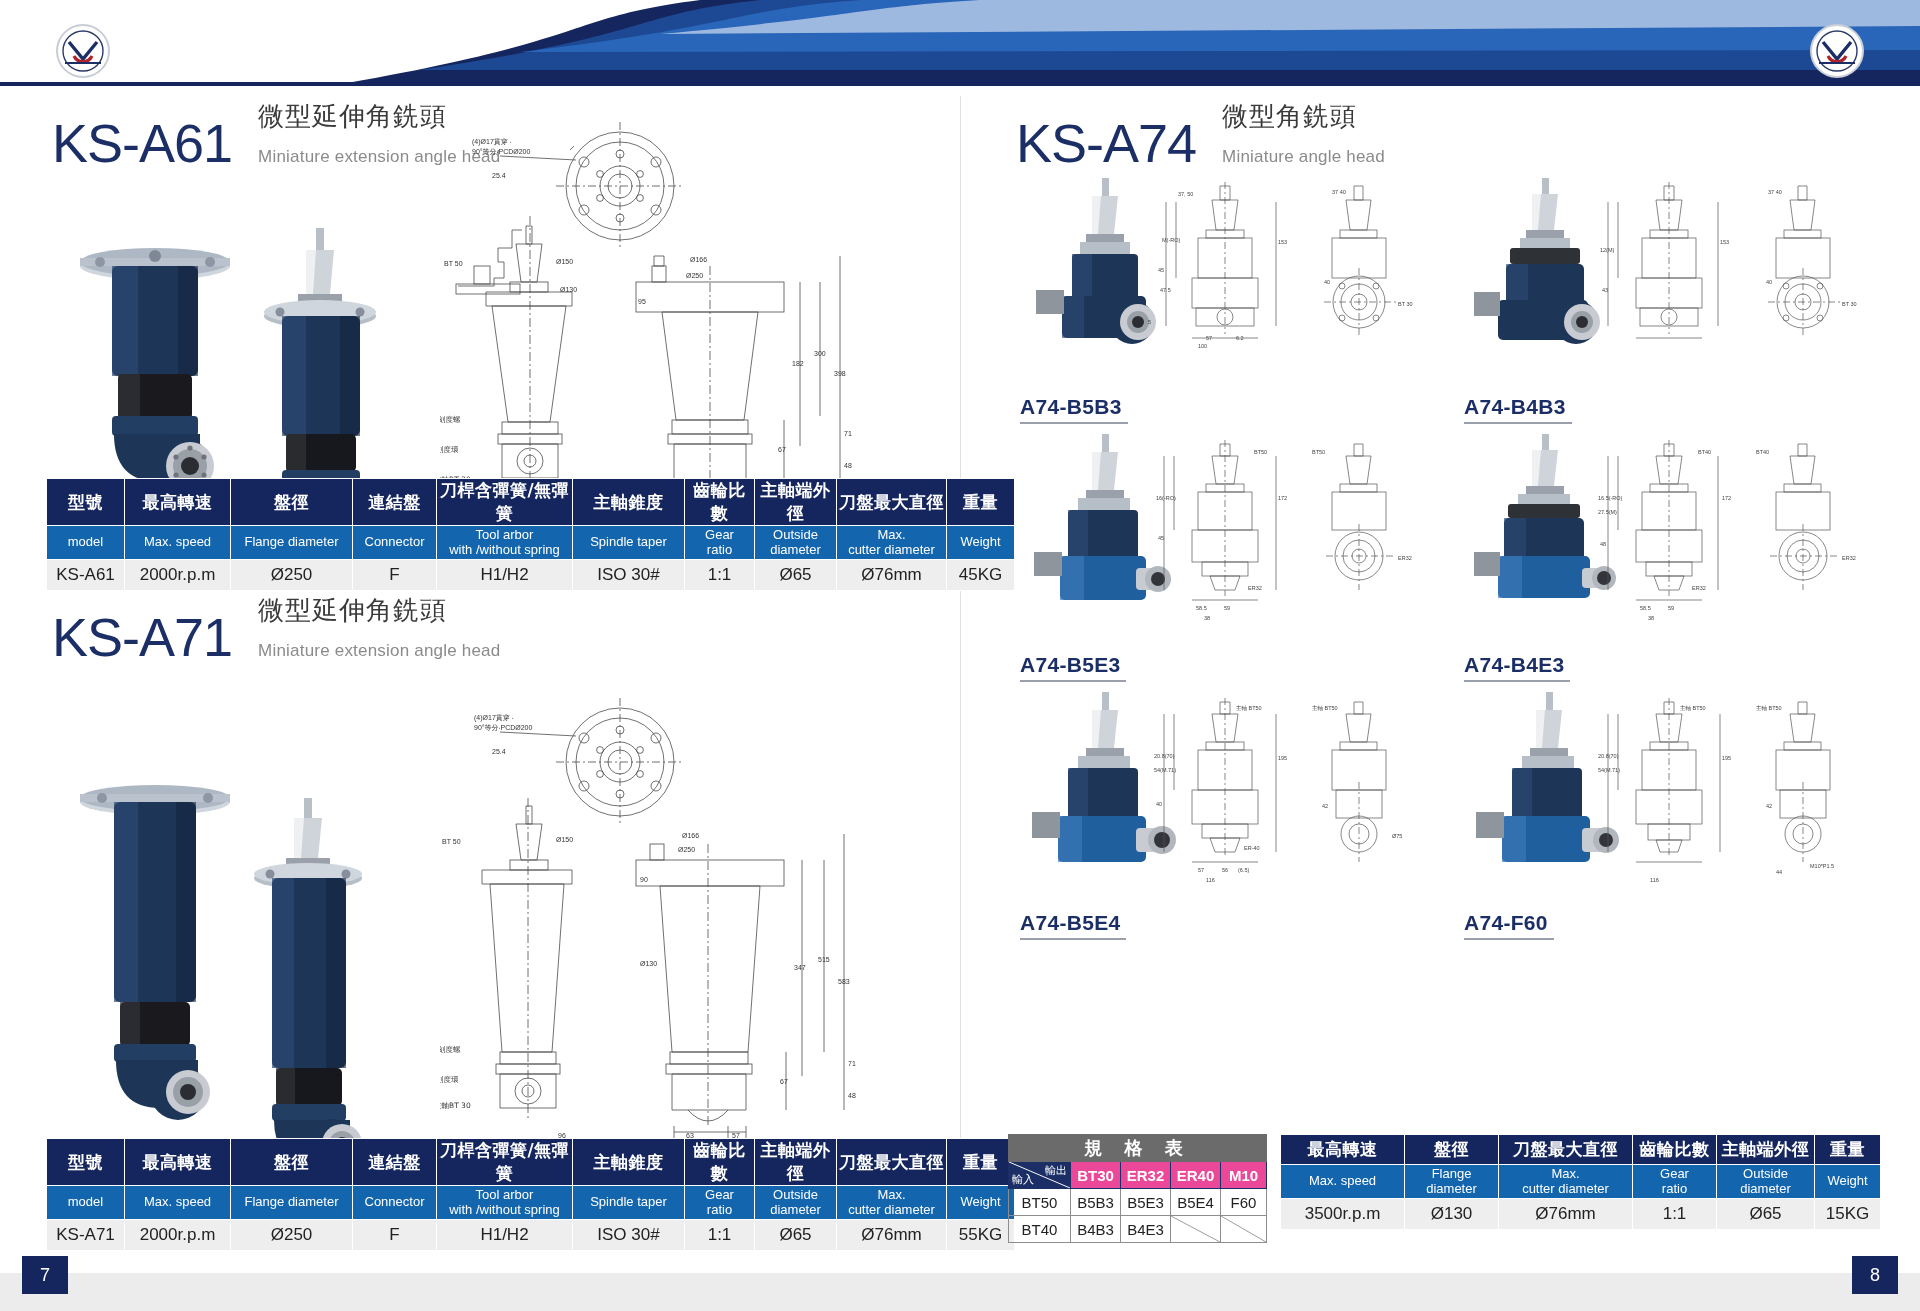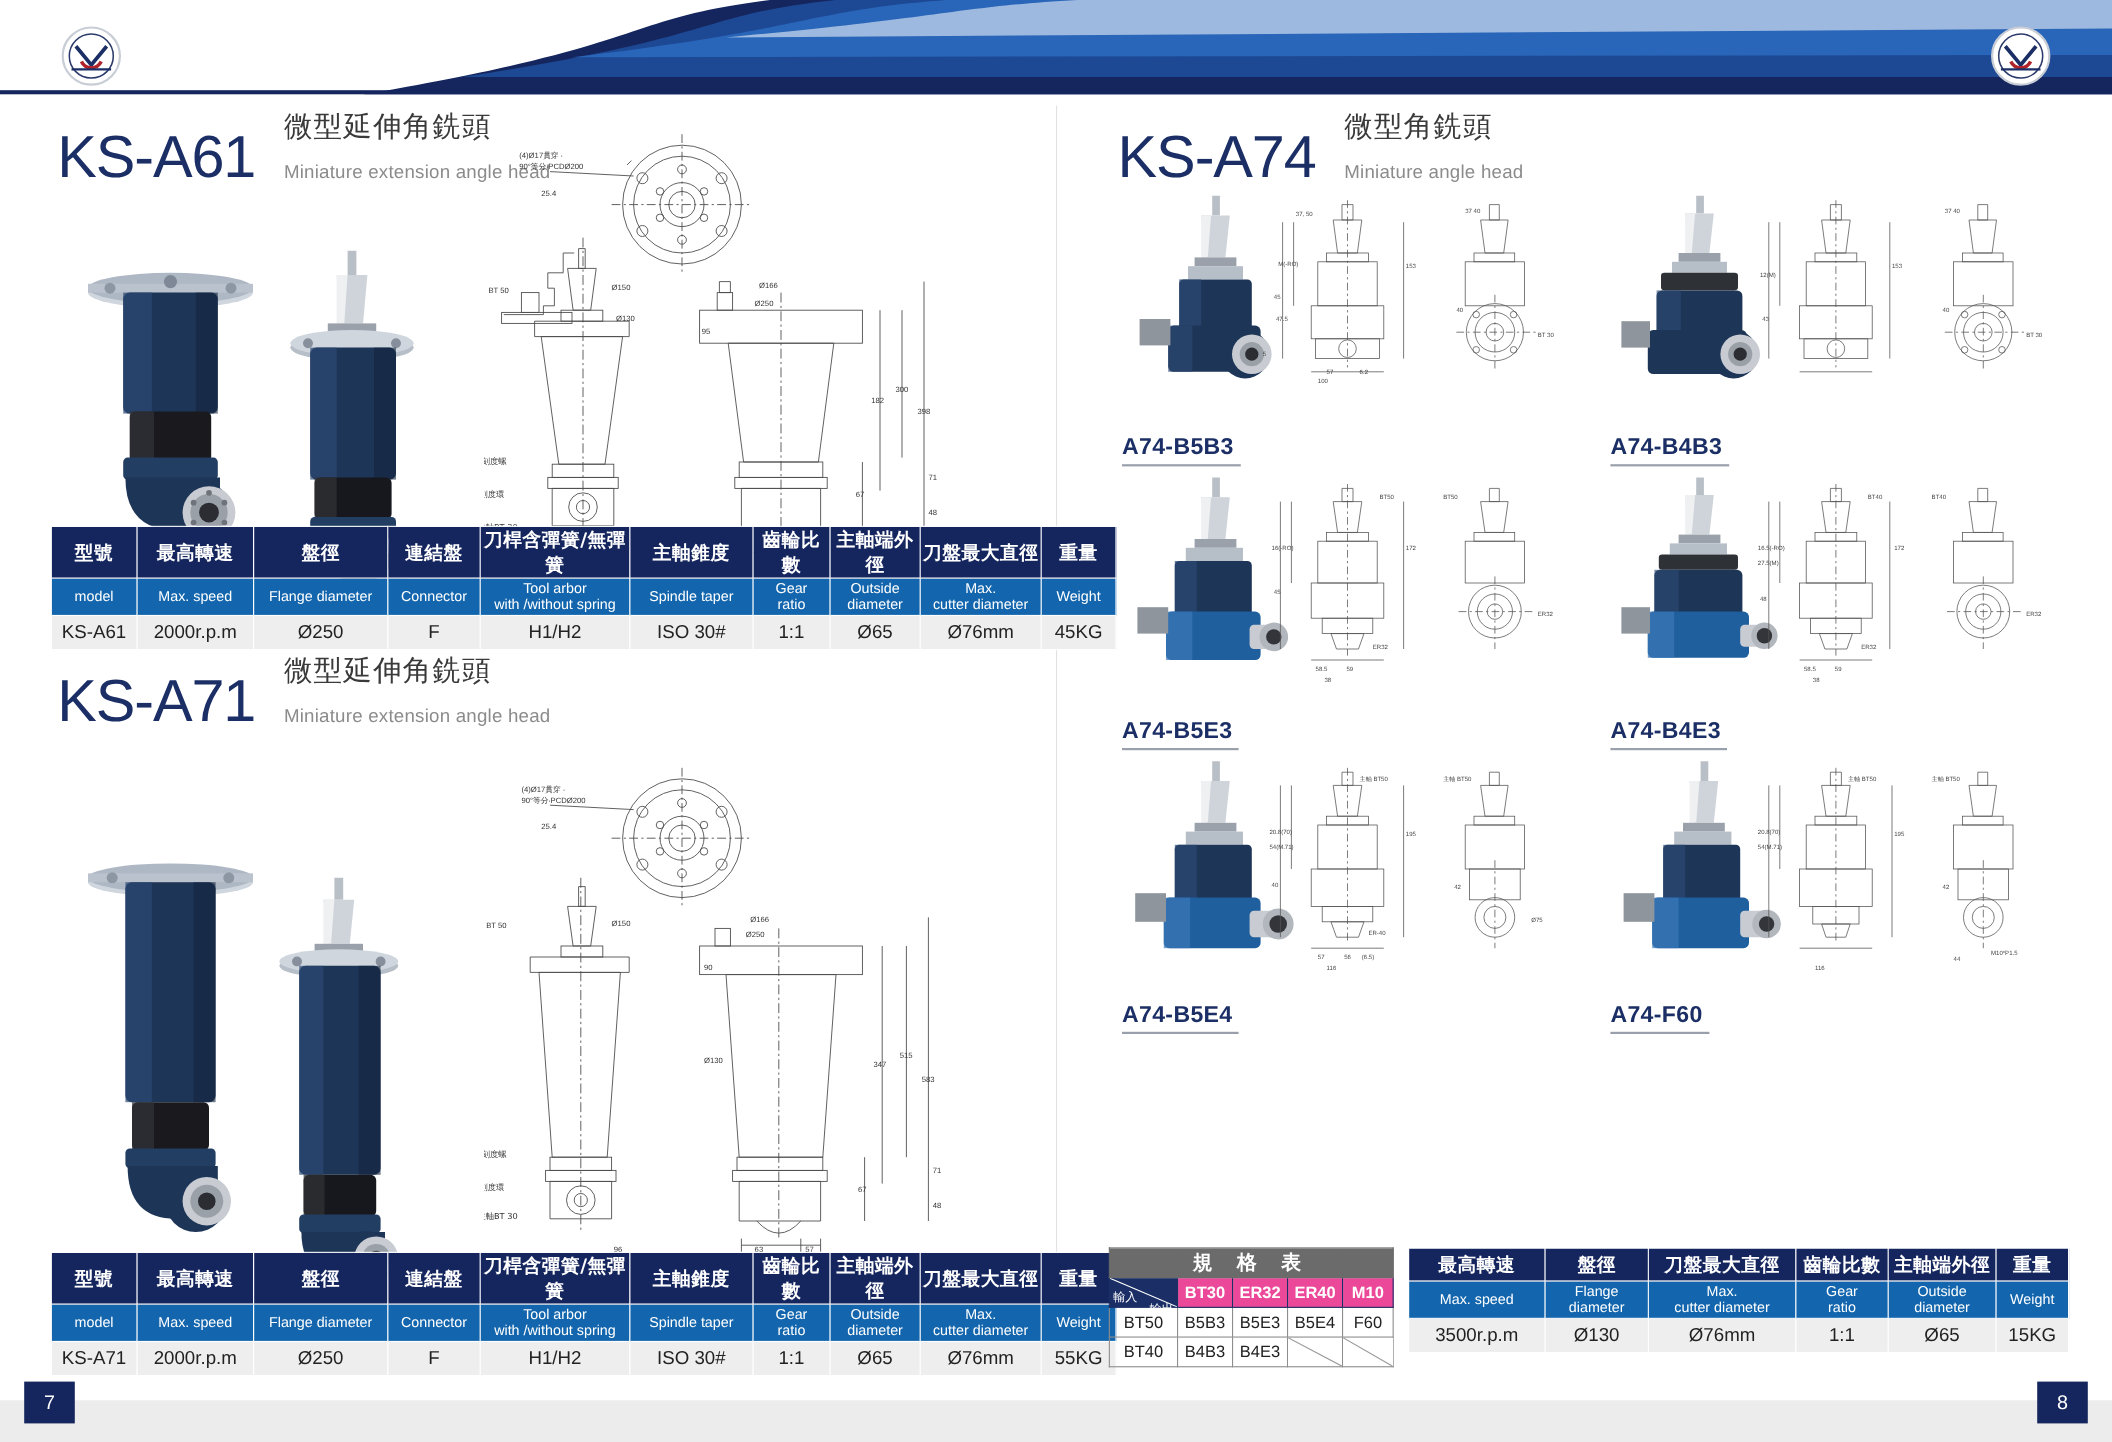--- a/index.html
+++ b/index.html
@@ -59,21 +59,21 @@
   table.matrix { border-collapse:collapse; table-layout:fixed; }
   table.matrix td, table.matrix th { border:1px solid #8d8d8d; text-align:center;
       vertical-align:middle; font-size:15px; height:27px; color:#222; }
   table.matrix tr.m-title td { background:#6b6b6b; color:#fff; font-size:18px; font-weight:bold;
       letter-spacing:8px; height:27px; border:1px solid #6b6b6b; font-family:"DejaVu Sans", sans-serif; }
   table.matrix tr.m-head th { background:#ec4899; color:#fff; font-weight:bold; font-size:15px;
       border:1px solid #1b2f66; }
   table.matrix td.corner { background:#1b2f66; color:#fff; position:relative; padding:0;
       font-size:11px; font-family:"DejaVu Sans", sans-serif; border:1px solid #1b2f66; }
   table.matrix td.corner .io-in { position:absolute; left:3px; bottom:1px; }
-  table.matrix td.corner .io-out { position:absolute; right:3px; top:1px;margin-top:20px; }
+  table.matrix td.corner .io-out { position:absolute; right:3px; top:1px; }
   table.matrix td.corner .slash { position:absolute; left:0; top:0; width:100%; height:100%; }
   table.matrix td.empty { background:#fff; position:relative; }
   table.matrix td.empty .slash { position:absolute; left:0; top:0; width:100%; height:100%; }
   .footer-strip { position:absolute; left:0; bottom:0; width:1920px; height:38px; background:#ececec; }
   .pg { position:absolute; bottom:17px; width:46px; height:38px; background:#15265e; color:#fff;
         font-size:18px; display:flex; align-items:center; justify-content:center; }
   .pg-l { left:22px; }
   .pg-r { left:1852px; }
 
   

